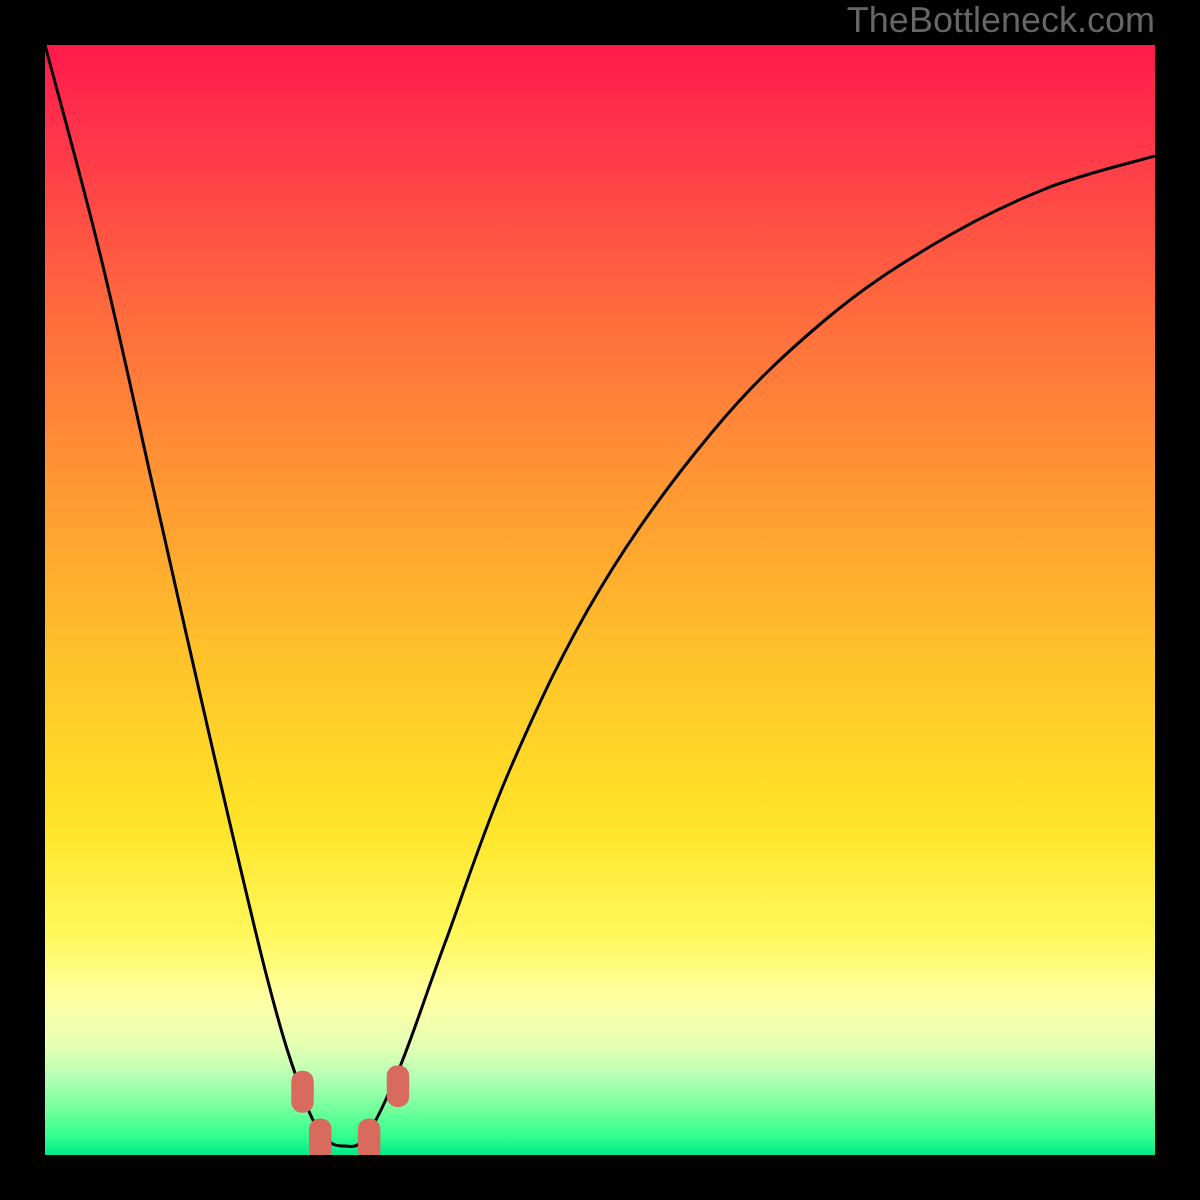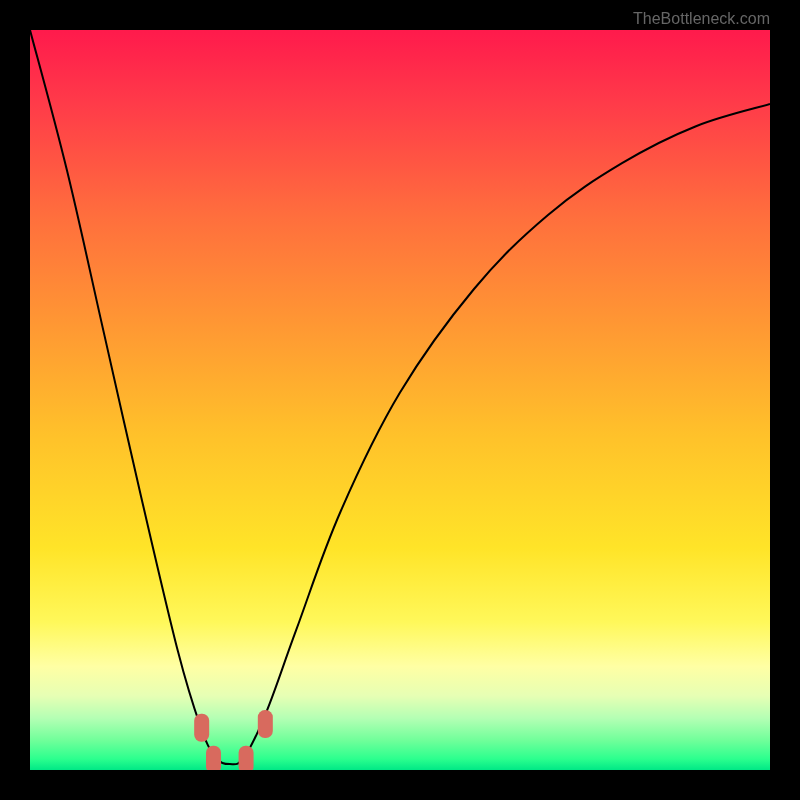--- a/index.html
+++ b/index.html
@@ -18,24 +18,24 @@
     width: 740px;
     height: 740px;
     overflow: hidden;
   }
   .gradient-bg {
     position: absolute;
     left: 0; top: 0; right: 0; bottom: 0;
   }
   .watermark {
     position: absolute;
-    top: 10px;
+    top: 0;
     right: 30px;
     color: #666;
-    font-size: 16px;
+    font-size: 24px;
     font-weight: 500;
     z-index: 10;
   }
   svg.curve {
     position: absolute;
     left: 0; top: 0;
     width: 740px;
     height: 740px;
     z-index: 5;
   }

